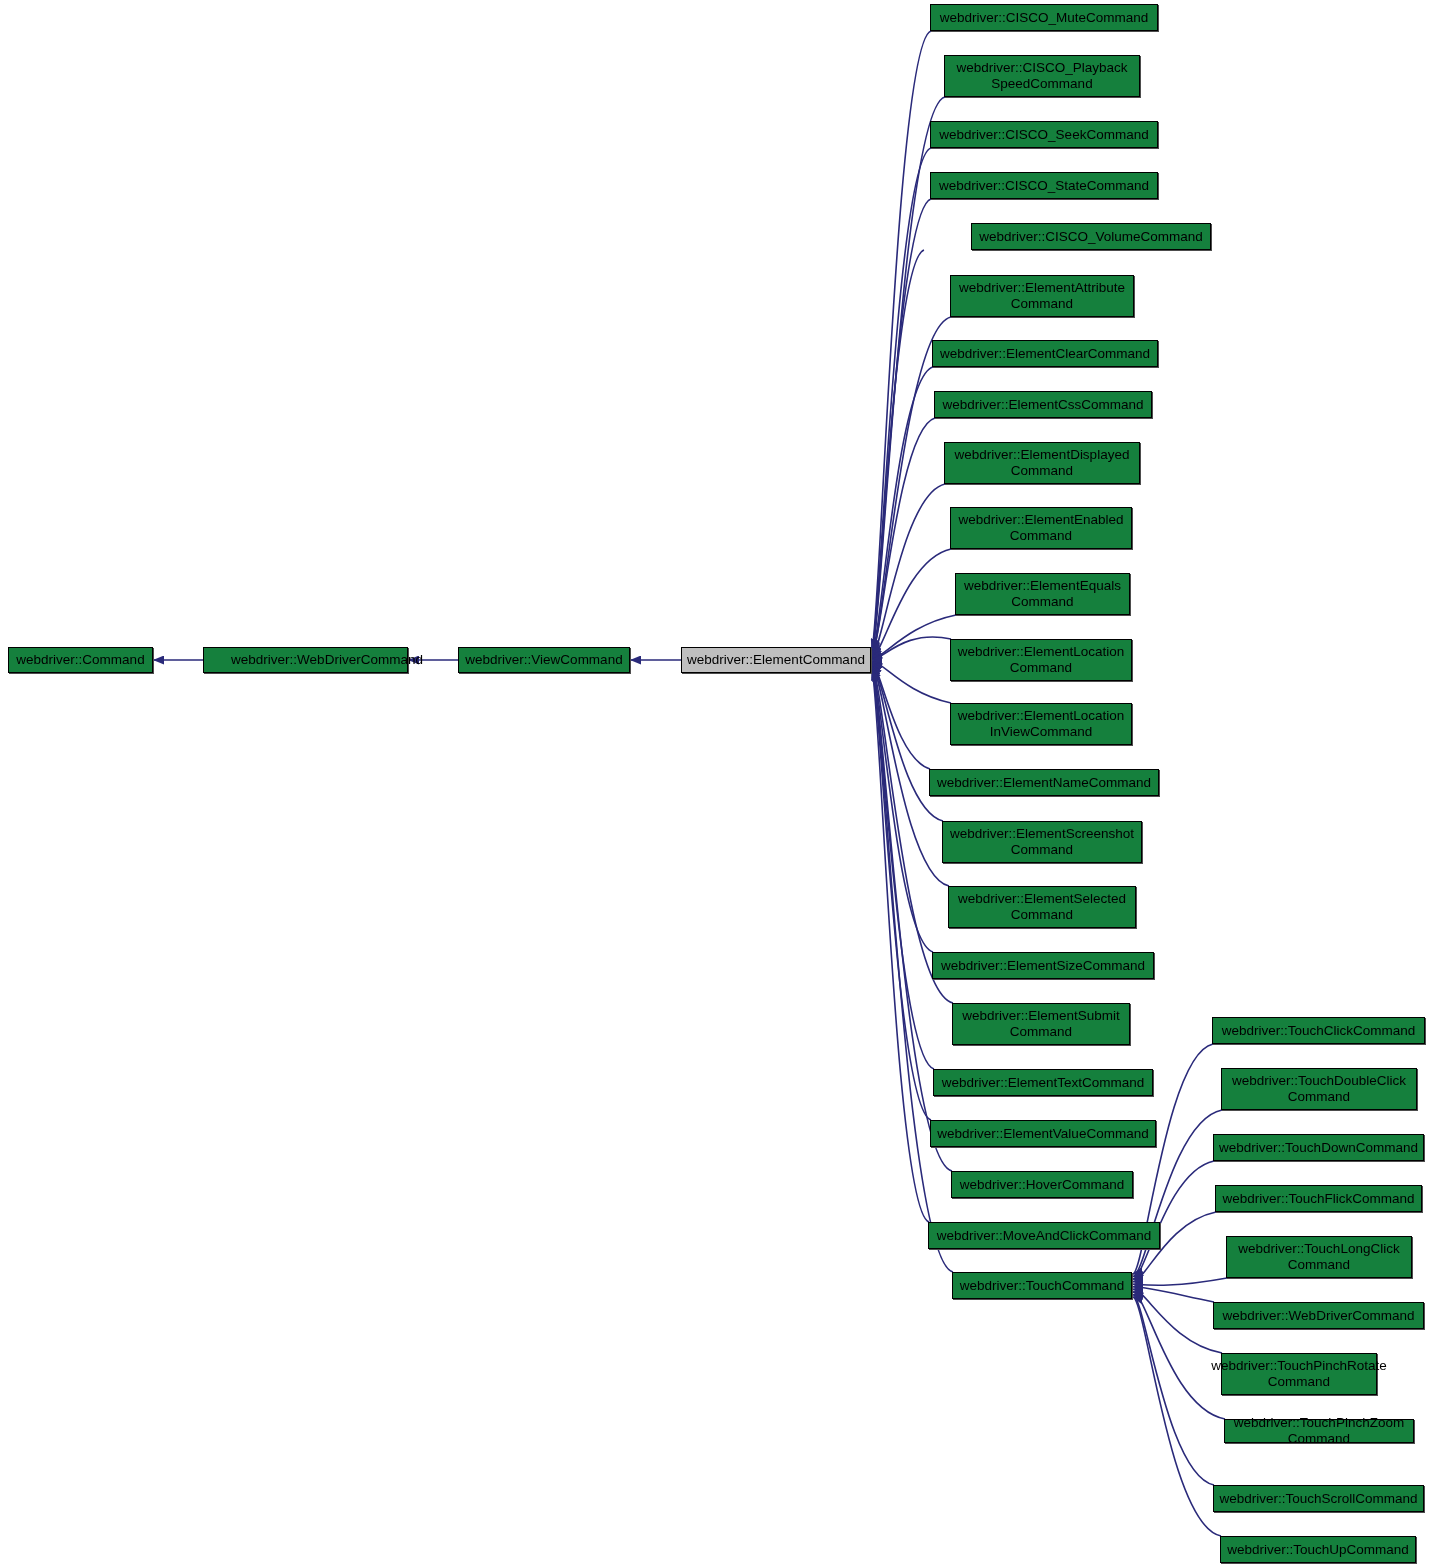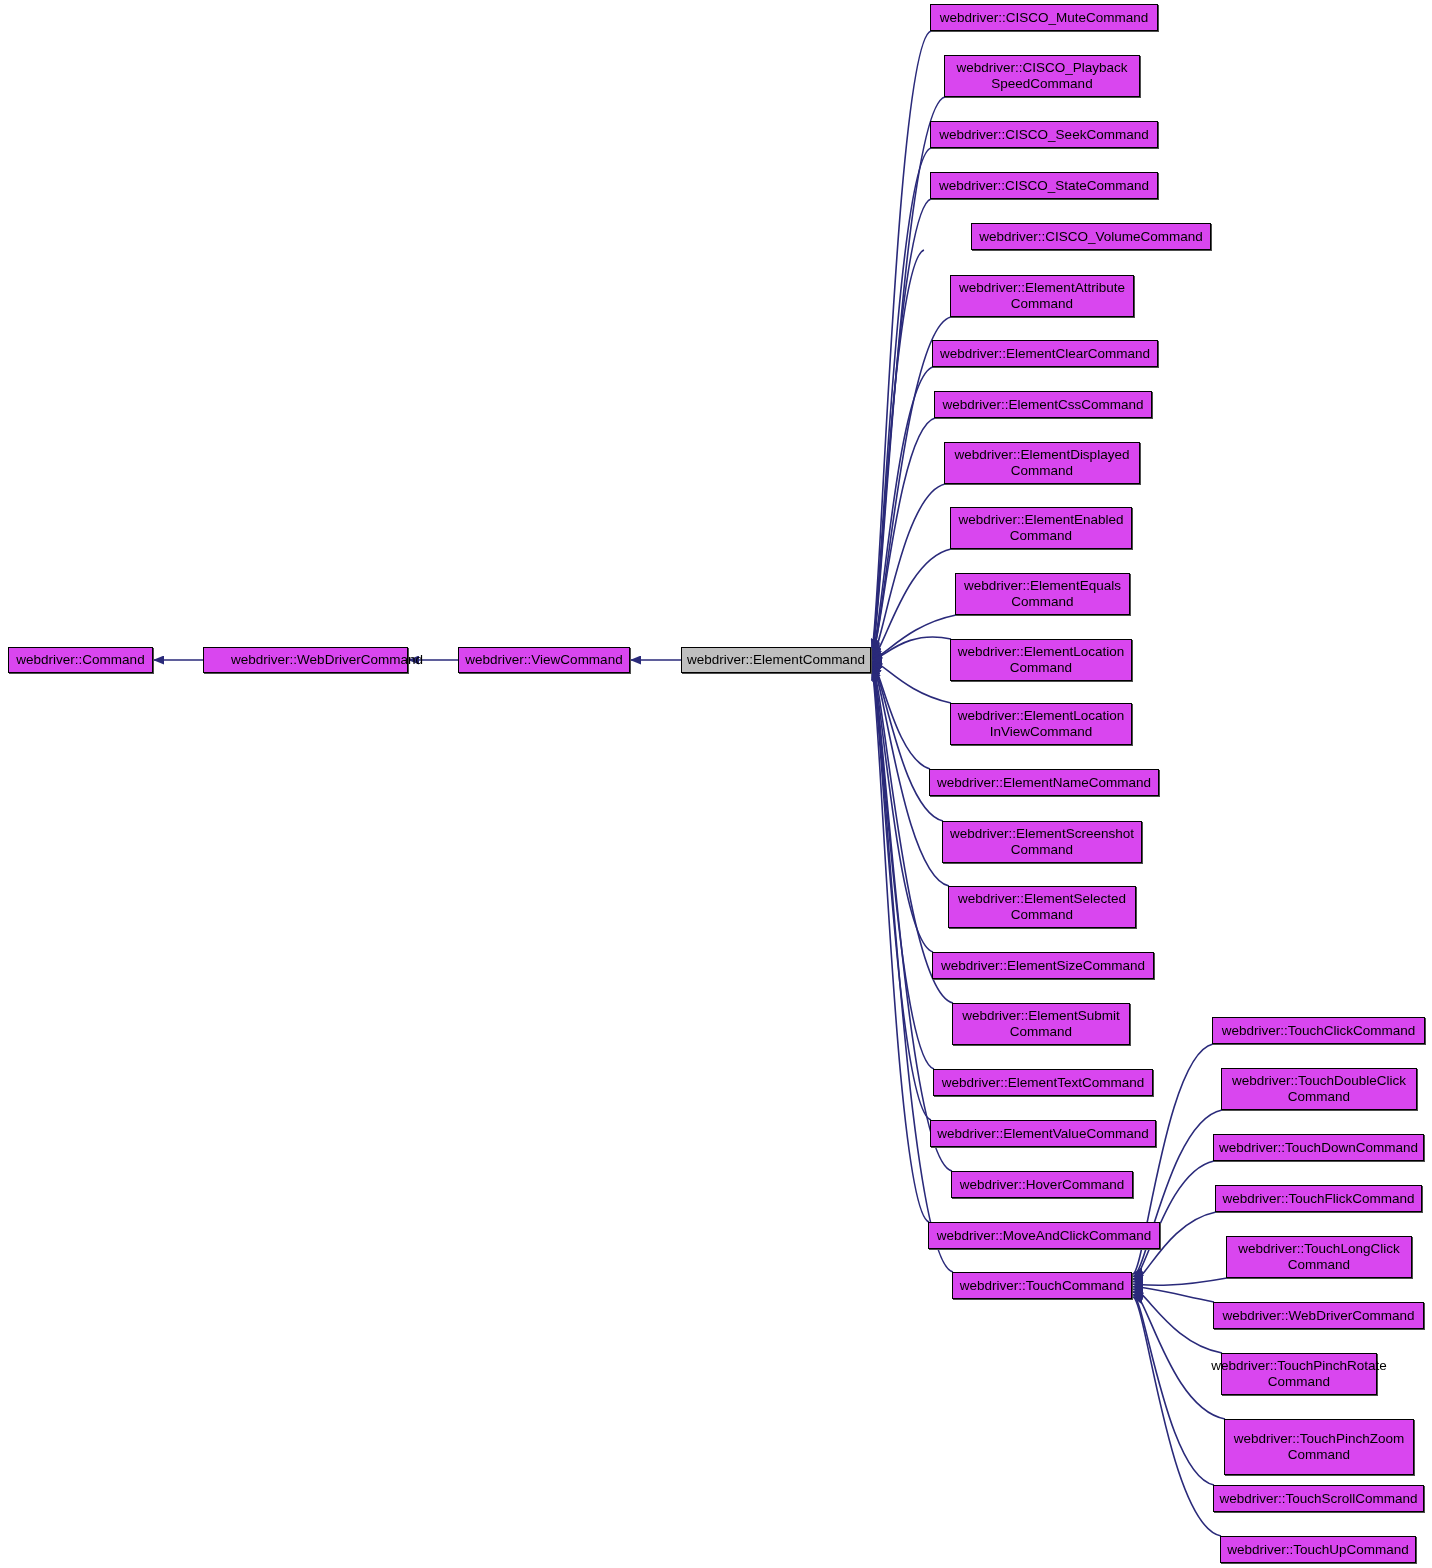--- a/index.html
+++ b/index.html
@@ -5,21 +5,21 @@
   html,body{margin:0;padding:0;background:#ffffff;}
   body{
     width:1432px;height:1568px;position:relative;overflow:hidden;
     font-family:"Liberation Sans","DejaVu Sans",sans-serif;
   }
   #graph{position:absolute;left:0;top:0;width:1432px;height:1568px;}
   #edges{position:absolute;left:0;top:0;width:1432px;height:1568px;pointer-events:none;}
   .node{
     position:absolute;box-sizing:border-box;
     border:1px solid #000000;
-    background:#d946ef;
+    background:#15803d;
     color:#000000;
     font-size:13.5px;
     line-height:16px;
     display:flex;align-items:center;justify-content:center;
     text-align:center;
     white-space:pre-line;
     box-shadow:1px 1px 0 0 #4d4d4d;
   }
   .node.highlight{
     background:#bfbfbf;
@@ -112,17 +112,17 @@
     <div class="node" style="left: 1212px; top: 1017px; width: 213px; height: 27px;"><span>webdriver::TouchClickCommand</span></div>
     <div class="node" style="left: 1221px; top: 1068px; width: 196px; height: 42px;"><span>webdriver::TouchDoubleClick
 Command</span></div>
     <div class="node" style="left: 1213px; top: 1134px; width: 211px; height: 27px;"><span>webdriver::TouchDownCommand</span></div>
     <div class="node" style="left: 1215px; top: 1185px; width: 207px; height: 27px;"><span>webdriver::TouchFlickCommand</span></div>
     <div class="node" style="left: 1226px; top: 1236px; width: 186px; height: 42px;"><span>webdriver::TouchLongClick
 Command</span></div>
     <div class="node" style="left: 1213px; top: 1302px; width: 211px; height: 27px;"><span>webdriver::WebDriverCommand</span></div>
     <div class="node" style="left: 1221px; top: 1353px; width: 156px; height: 42px;"><span>webdriver::TouchPinchRotate
 Command</span></div>
-    <div class="node" style="left: 1224px; top: 1419px; width: 190px; height: 56px;"><span>webdriver::TouchPinchZoom
+    <div class="node" style="left: 1224px; top: 1419px; width: 190px; height: 24px;"><span>webdriver::TouchPinchZoom
 Command</span></div>
     <div class="node" style="left: 1213px; top: 1485px; width: 211px; height: 27px;"><span>webdriver::TouchScrollCommand</span></div>
     <div class="node" style="left: 1220px; top: 1536px; width: 196px; height: 27px;"><span>webdriver::TouchUpCommand</span></div>
   </div>
 
 </body></html>

